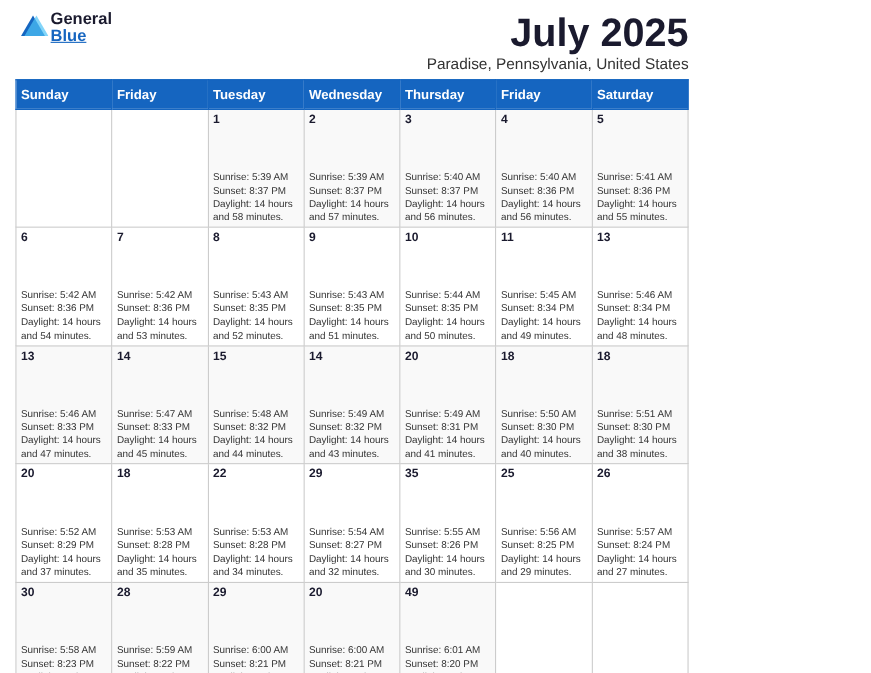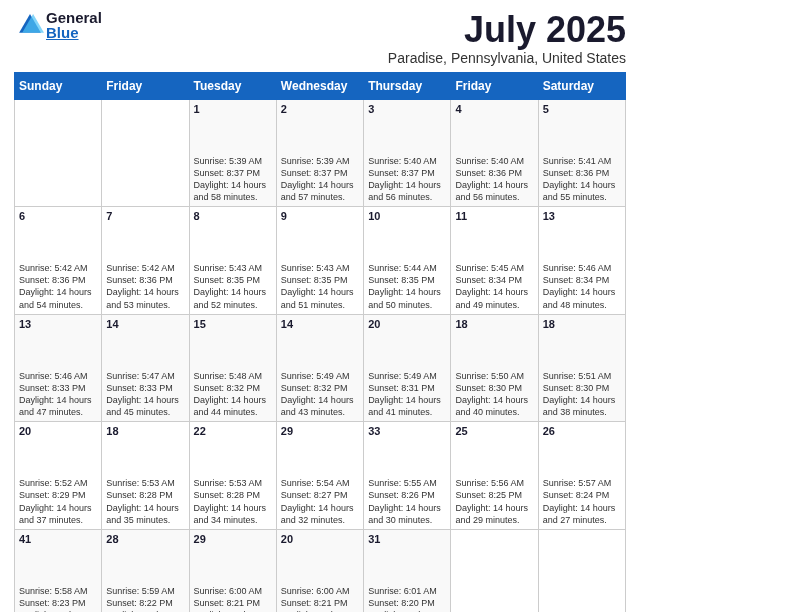--- a/index.html
+++ b/index.html
@@ -240,51 +240,51 @@
           </td>
           <td>
             <span class="day-number">22</span>
             <div class="cell-text">Sunrise: 5:53 AM<br>Sunset: 8:28 PM<br>Daylight: 14 hours<br>and 34 minutes.</div>
           </td>
           <td>
             <span class="day-number">29</span>
             <div class="cell-text">Sunrise: 5:54 AM<br>Sunset: 8:27 PM<br>Daylight: 14 hours<br>and 32 minutes.</div>
           </td>
           <td>
-            <span class="day-number">33</span>
+            <span class="day-number">35</span>
             <div class="cell-text">Sunrise: 5:55 AM<br>Sunset: 8:26 PM<br>Daylight: 14 hours<br>and 30 minutes.</div>
           </td>
           <td>
             <span class="day-number">25</span>
             <div class="cell-text">Sunrise: 5:56 AM<br>Sunset: 8:25 PM<br>Daylight: 14 hours<br>and 29 minutes.</div>
           </td>
           <td>
             <span class="day-number">26</span>
             <div class="cell-text">Sunrise: 5:57 AM<br>Sunset: 8:24 PM<br>Daylight: 14 hours<br>and 27 minutes.</div>
           </td>
         </tr>
         <tr>
           <td>
-            <span class="day-number">41</span>
+            <span class="day-number">30</span>
             <div class="cell-text">Sunrise: 5:58 AM<br>Sunset: 8:23 PM<br>Daylight: 14 hours<br>and 25 minutes.</div>
           </td>
           <td>
             <span class="day-number">28</span>
             <div class="cell-text">Sunrise: 5:59 AM<br>Sunset: 8:22 PM<br>Daylight: 14 hours<br>and 23 minutes.</div>
           </td>
           <td>
             <span class="day-number">29</span>
             <div class="cell-text">Sunrise: 6:00 AM<br>Sunset: 8:21 PM<br>Daylight: 14 hours<br>and 21 minutes.</div>
           </td>
           <td>
             <span class="day-number">20</span>
             <div class="cell-text">Sunrise: 6:00 AM<br>Sunset: 8:21 PM<br>Daylight: 14 hours<br>and 20 minutes.</div>
           </td>
           <td>
-            <span class="day-number">31</span>
+            <span class="day-number">49</span>
             <div class="cell-text">Sunrise: 6:01 AM<br>Sunset: 8:20 PM<br>Daylight: 14 hours<br>and 18 minutes.</div>
           </td>
           <td class="empty-cell"></td>
           <td class="empty-cell"></td>
         </tr>
       </tbody>
   </table>
 </div>
 
 </body></html>

